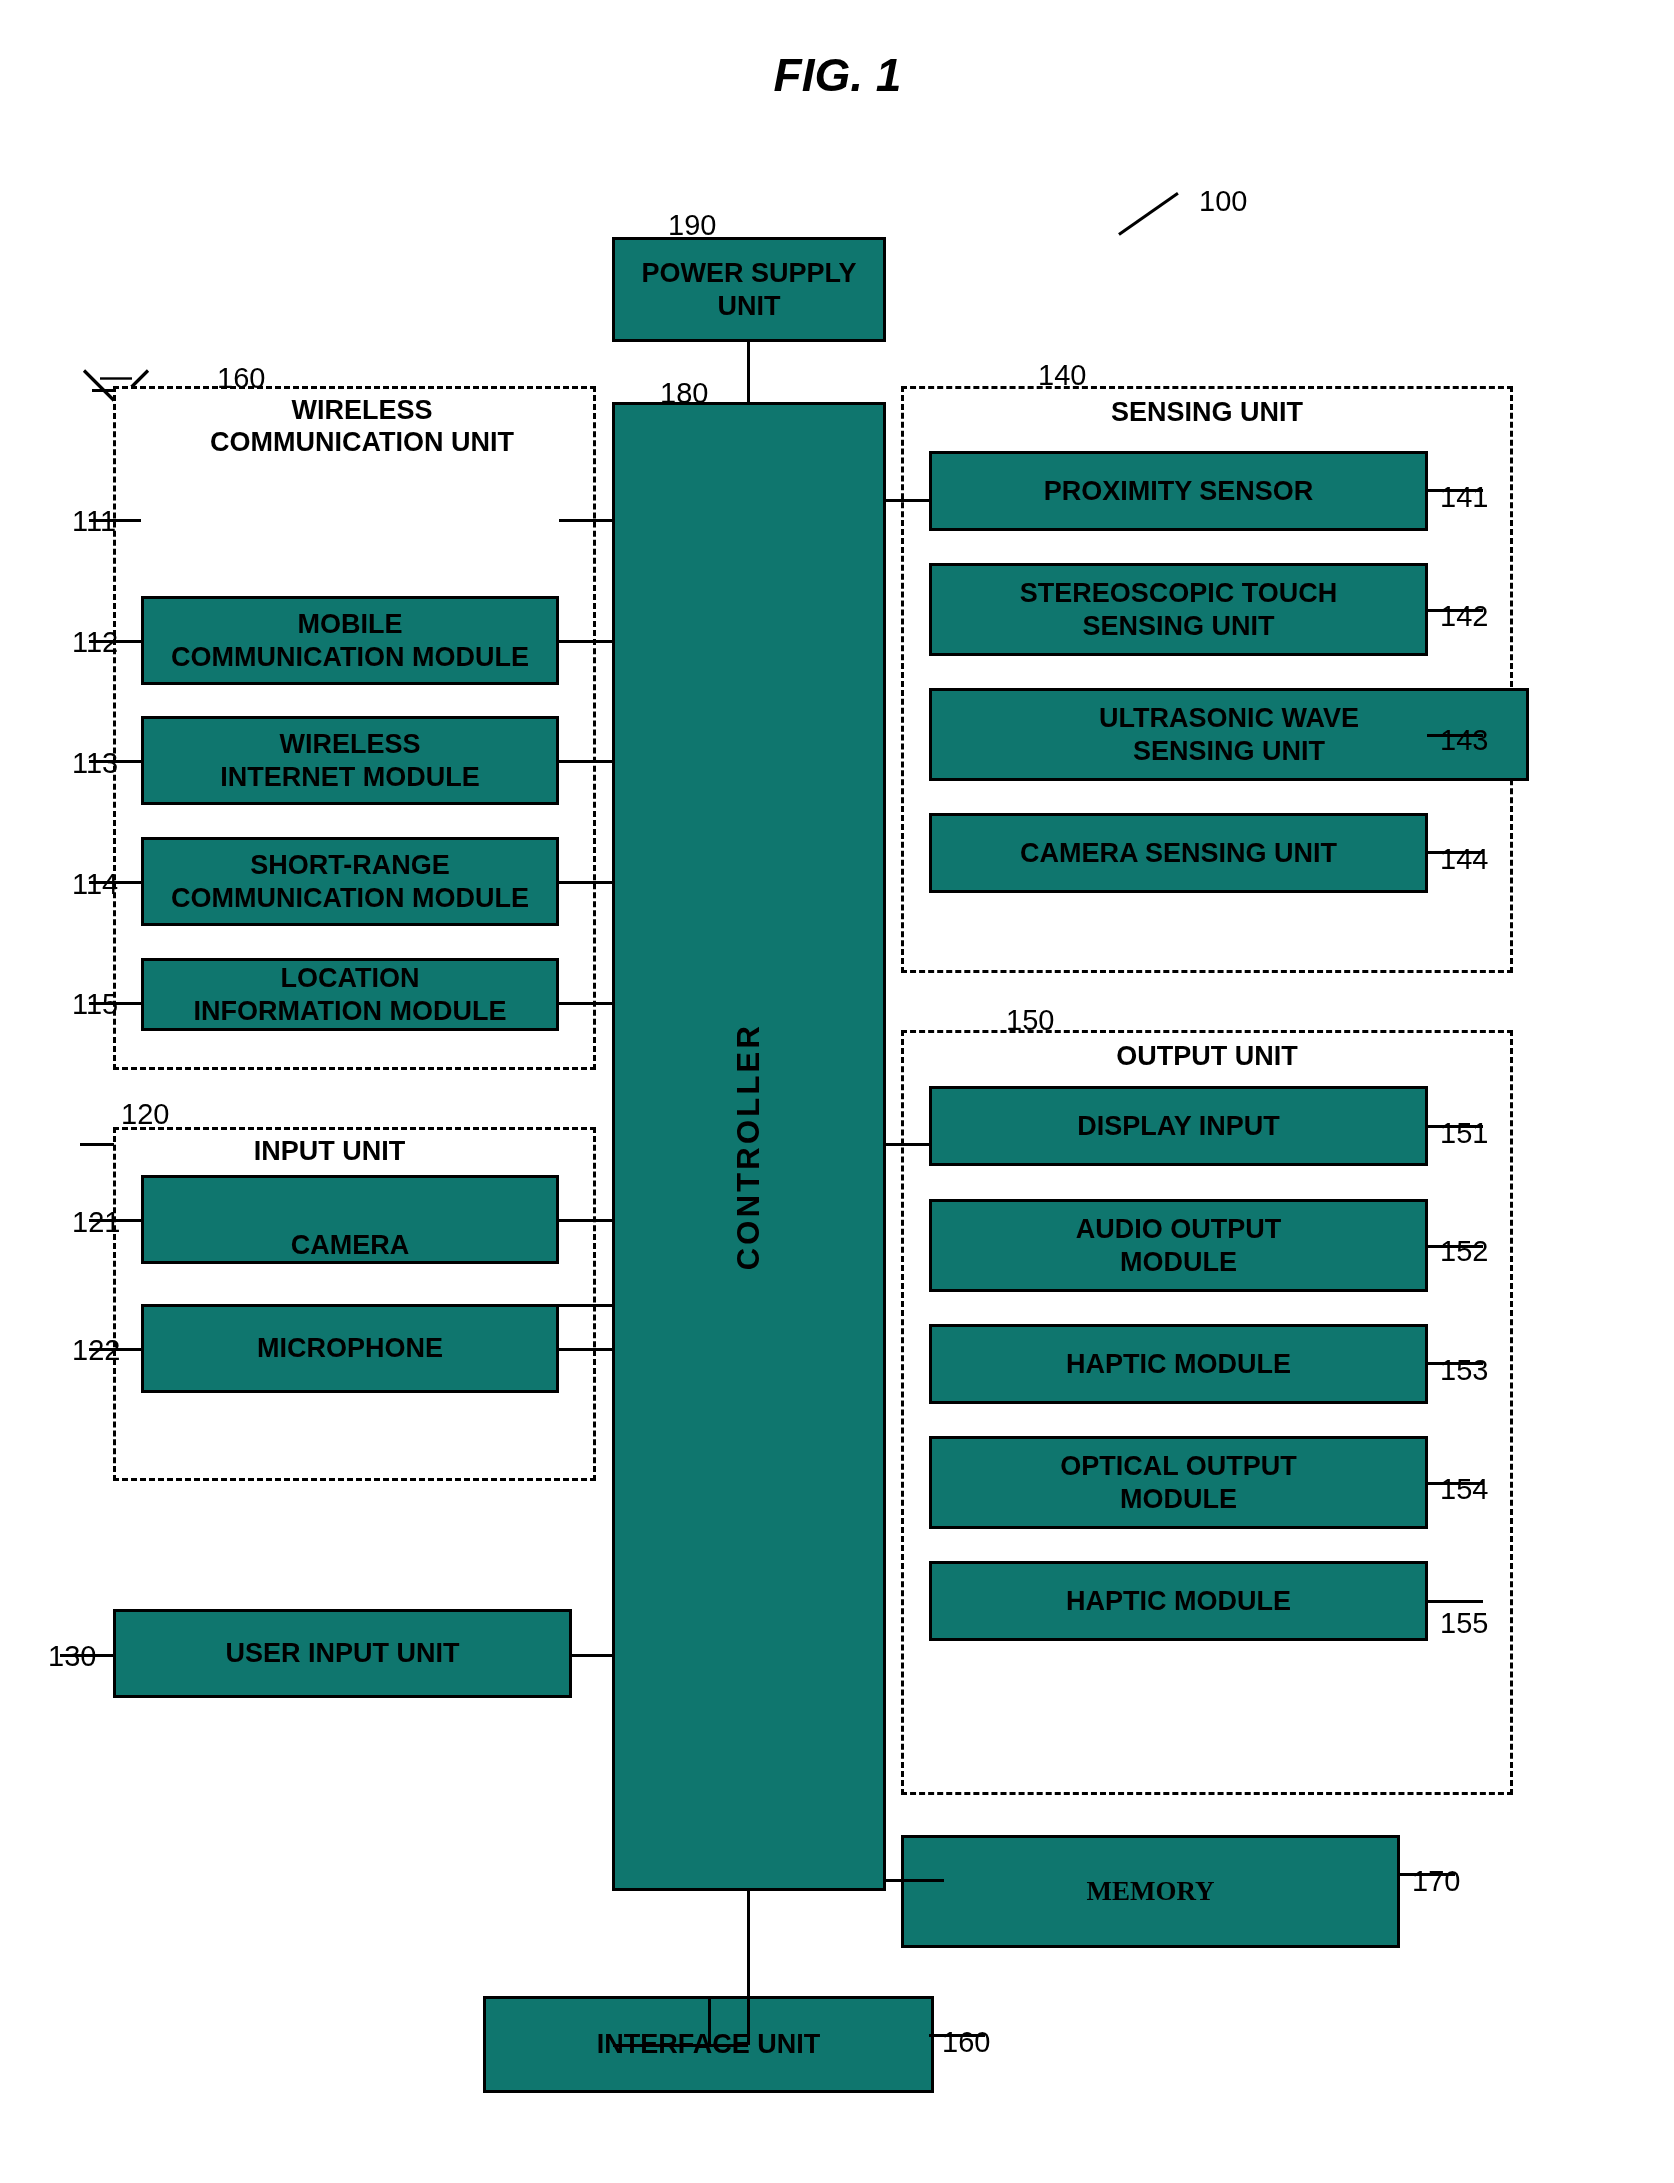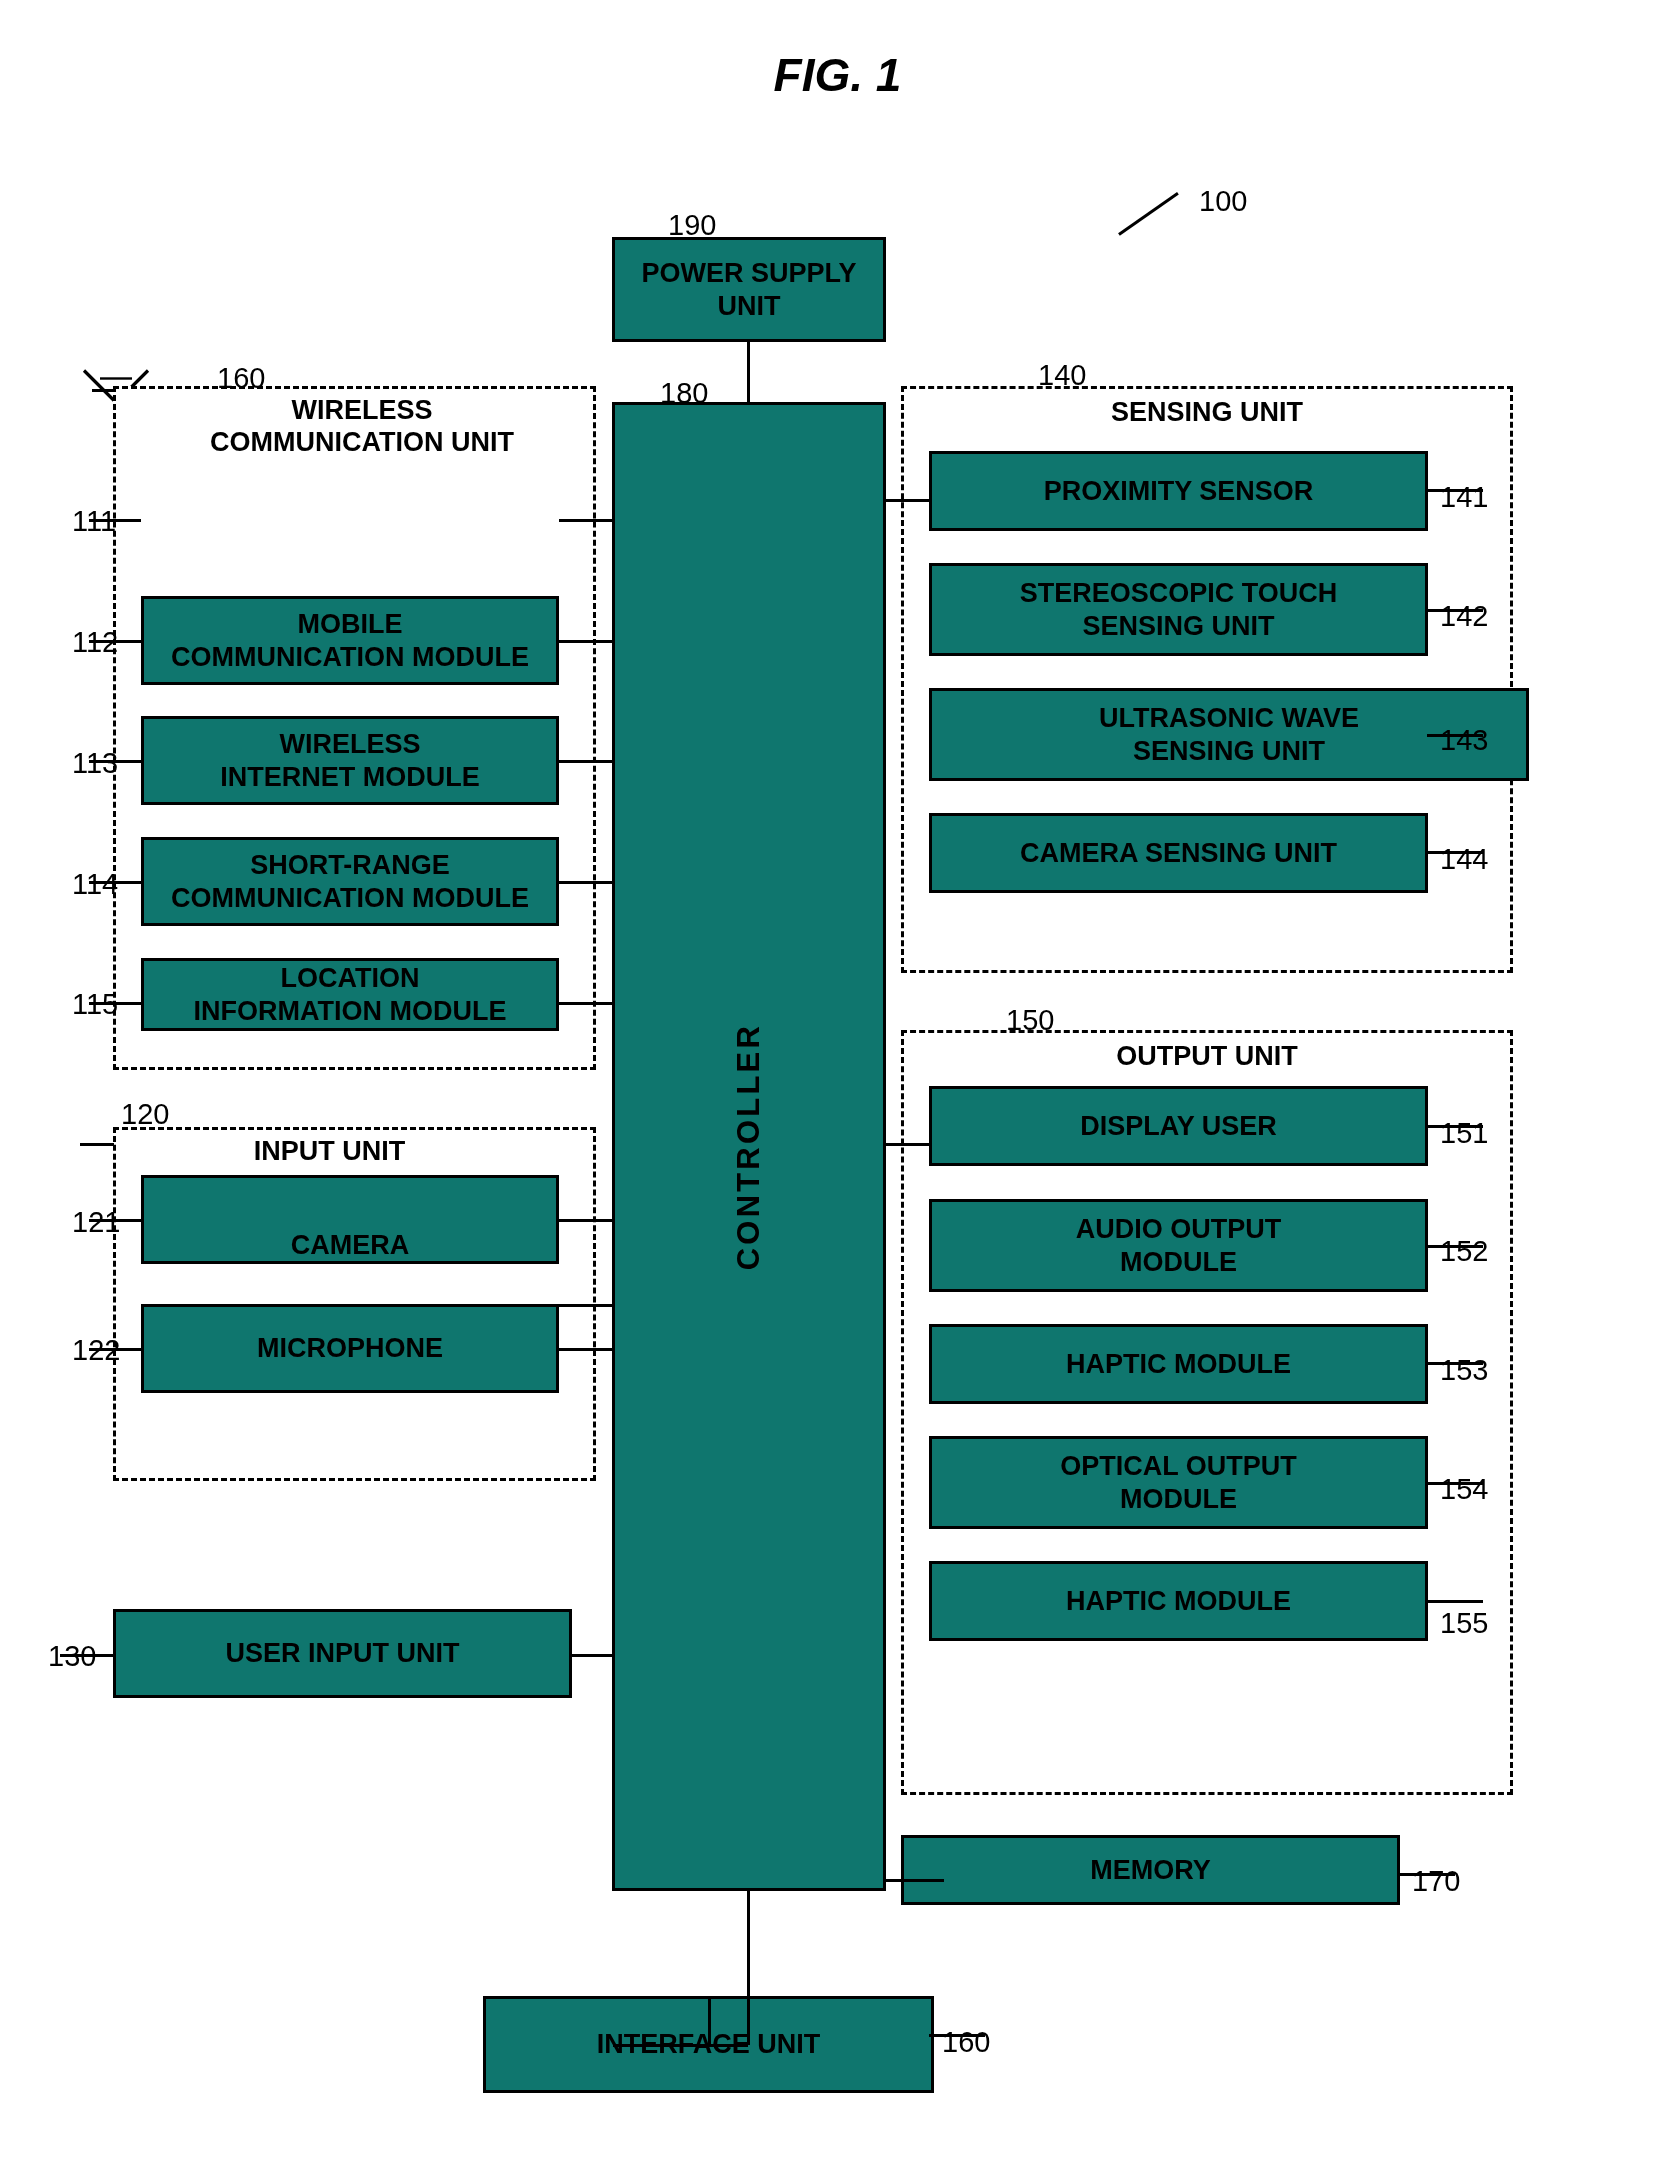--- a/index.html
+++ b/index.html
@@ -224,21 +224,21 @@
 
   <div class="dashed-box" style="top:1030px; left:901px; width:612px; height:765px;"></div>
   <div class="label" style="top:1040px; left:1030px; width:354px;">
     <span style="font-size:27px;">OUTPUT UNIT</span>
   </div>
   <div class="ref-num" style="top:1004px; left:1006px;">150</div>
 
   <div class="line-h" style="top:1143px; left:884px; width:60px;"></div>
 
   <div class="box" style="top:1086px; left:929px; width:499px; height:80px;">
-    <span>DISPLAY USER</span>
+    <span>DISPLAY INPUT</span>
   </div>
   <div class="ref-num" style="top:1117px; left:1440px;">151</div>
   <div class="line-h" style="top:1125px; left:1427px; width:56px;"></div>
 
   <div class="box" style="top:1199px; left:929px; width:499px; height:93px;">
     <span style="white-space:pre-line;">AUDIO OUTPUT
 MODULE</span>
   </div>
   <div class="ref-num" style="top:1235px; left:1440px;">152</div>
   <div class="line-h" style="top:1245px; left:1427px; width:56px;"></div>
@@ -255,21 +255,21 @@
   </div>
   <div class="ref-num" style="top:1473px; left:1440px;">154</div>
   <div class="line-h" style="top:1482px; left:1427px; width:56px;"></div>
 
   <div class="box" style="top:1561px; left:929px; width:499px; height:80px;">
     <span>HAPTIC MODULE</span>
   </div>
   <div class="ref-num" style="top:1592px; left:1440px;margin-top:15px;">155</div>
   <div class="line-h" style="top:1600px; left:1427px; width:56px;"></div>
 
-  <div class="box" style="top:1835px; left:901px; width:499px; height:70px;">
+  <div class="box" style="top:1835px; left:901px; width:499px; height:113px;font-family:Liberation Serif, serif;">
     <span>MEMORY</span>
   </div>
   <div class="ref-num" style="top:1865px; left:1412px;">170</div>
   <div class="line-h" style="top:1873px; left:1399px; width:56px;"></div>
 
   <div class="line-h" style="top:1879px; left:884px; width:60px;"></div>
 
   <div class="box" style="top:1996px; left:483px; width:451px; height:97px;">
     <span>INTERFACE UNIT</span>
   </div>

